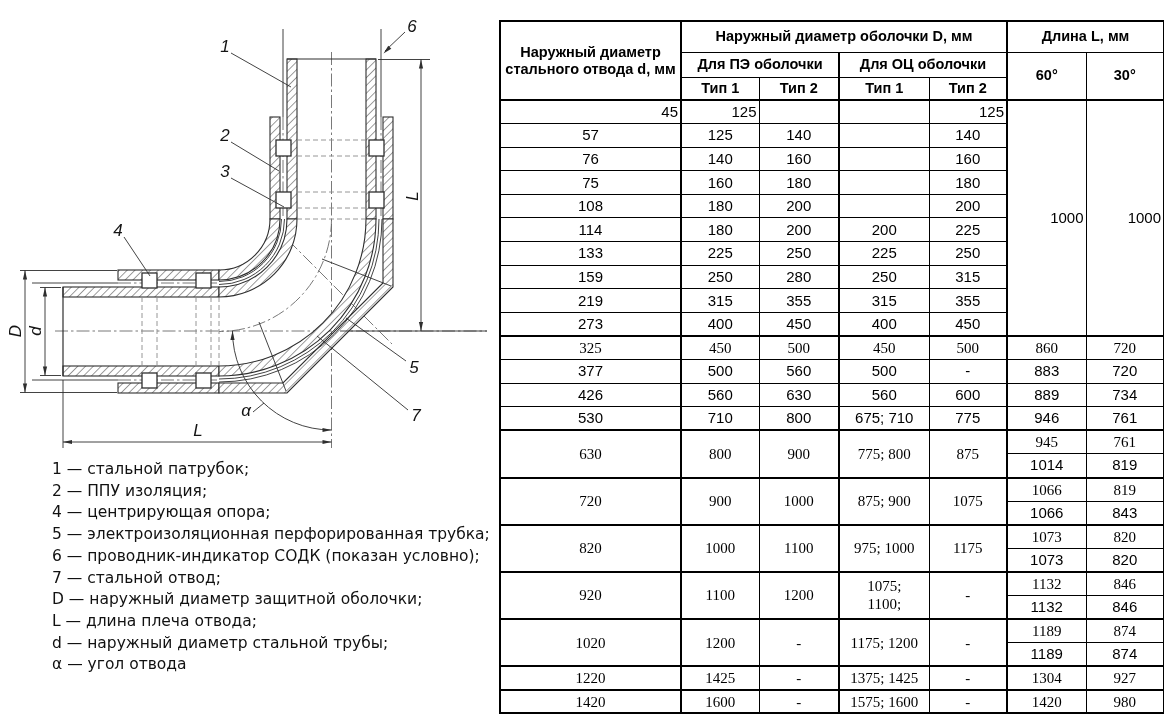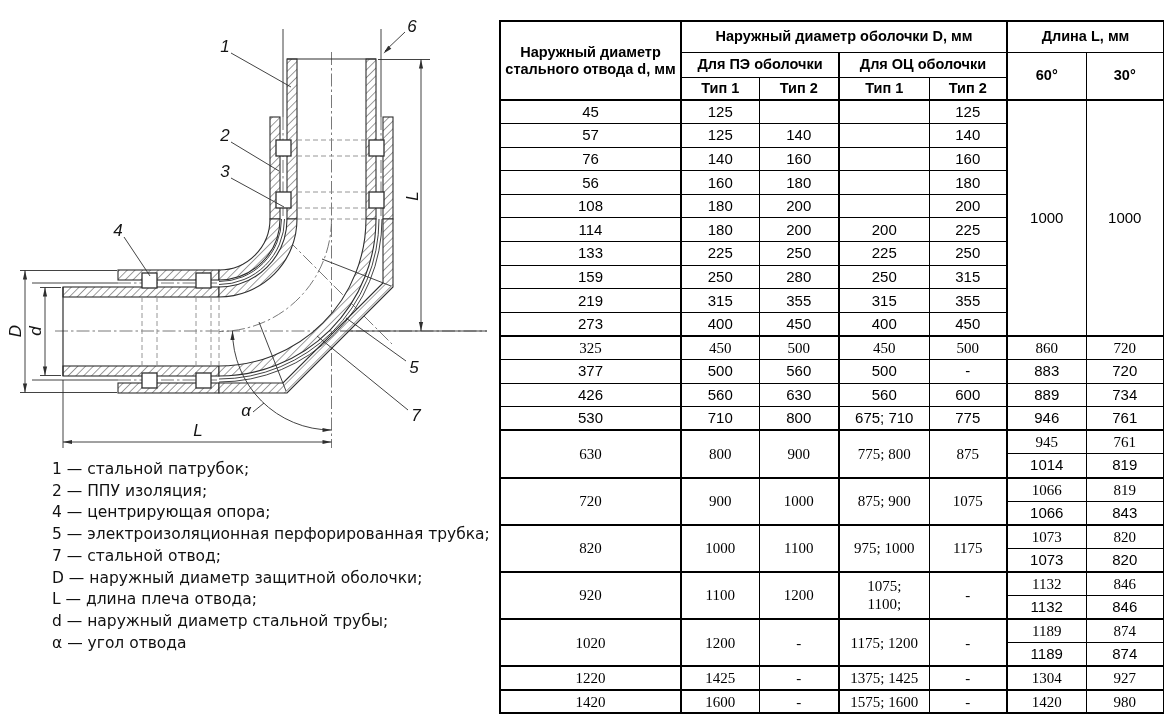--- a/index.html
+++ b/index.html
@@ -26,21 +26,21 @@
   .spec-table th,.spec-table td{border:1px solid #000;text-align:center;
               vertical-align:middle;padding:0 2px;color:#000;overflow:hidden;}
   .spec-table thead th{font:bold 14.5px/17px "Liberation Sans",sans-serif;margin-left:36px;}
   .spec-table tbody td{font:15px/18px "Liberation Sans",sans-serif;white-space:pre-line;}
   .spec-table thead tr:nth-child(1){height:31px;}
   .spec-table thead tr:nth-child(2){height:25px;}
   .spec-table thead tr:nth-child(3){height:23px;}
   .spec-table tbody tr{height:23.6px;}
   .spec-table .tl{border-left-width:2px;}
   .spec-table tbody tr.ht td{border-top-width:2px;font-family:Liberation Serif, serif;}
-  .spec-table tbody tr:first-child td{border-top-width:2px;}
+  .spec-table tbody tr:first-child td{border-top-width:2px;text-align:right;}
 </style>
 </head>
 <body>
 
 <div class="page">
 
   <svg class="drawing" width="497" height="455" viewBox="0 0 497 455">
     <defs>
       <pattern id="hh" width="5.5" height="5.5" patternUnits="userSpaceOnUse" patternTransform="rotate(-45)">
         <rect width="5.5" height="5.5" fill="#ffffff"></rect>
@@ -179,20 +179,21 @@
       <line class="thin" x1="408" y1="410" x2="317" y2="336"></line>
       <text class="lbl" x="416" y="421" text-anchor="middle">7</text>
     </g>
   </svg>
 
   <div id="legend" class="legend">
       <div class="legend-line">1 — стальной патрубок;</div>
       <div class="legend-line">2 — ППУ изоляция;</div>
       <div class="legend-line">4 — центрирующая опора;</div>
       <div class="legend-line">5 — электроизоляционная перфорированная трубка;</div>
+      <div class="legend-line">6 — проводник-индикатор СОДК (показан условно);</div>
       <div class="legend-line">7 — стальной отвод;</div>
       <div class="legend-line">D — наружный диаметр защитной оболочки;</div>
       <div class="legend-line">L — длина плеча отвода;</div>
       <div class="legend-line">d — наружный диаметр стальной трубы;</div>
       <div class="legend-line">α — угол отвода</div>
     </div>
 
   <table id="spec" class="spec-table">
       <colgroup>
         <col style="width: 181px;">
@@ -240,21 +241,21 @@
           <td>140</td>
         </tr>
         <tr>
           <td>76</td>
           <td class="tl">140</td>
           <td>160</td>
           <td class="tl"></td>
           <td>160</td>
         </tr>
         <tr>
-          <td>56</td>
+          <td>75</td>
           <td class="tl">160</td>
           <td>180</td>
           <td class="tl"></td>
           <td>180</td>
         </tr>
         <tr>
           <td>108</td>
           <td class="tl">180</td>
           <td>200</td>
           <td class="tl"></td>

